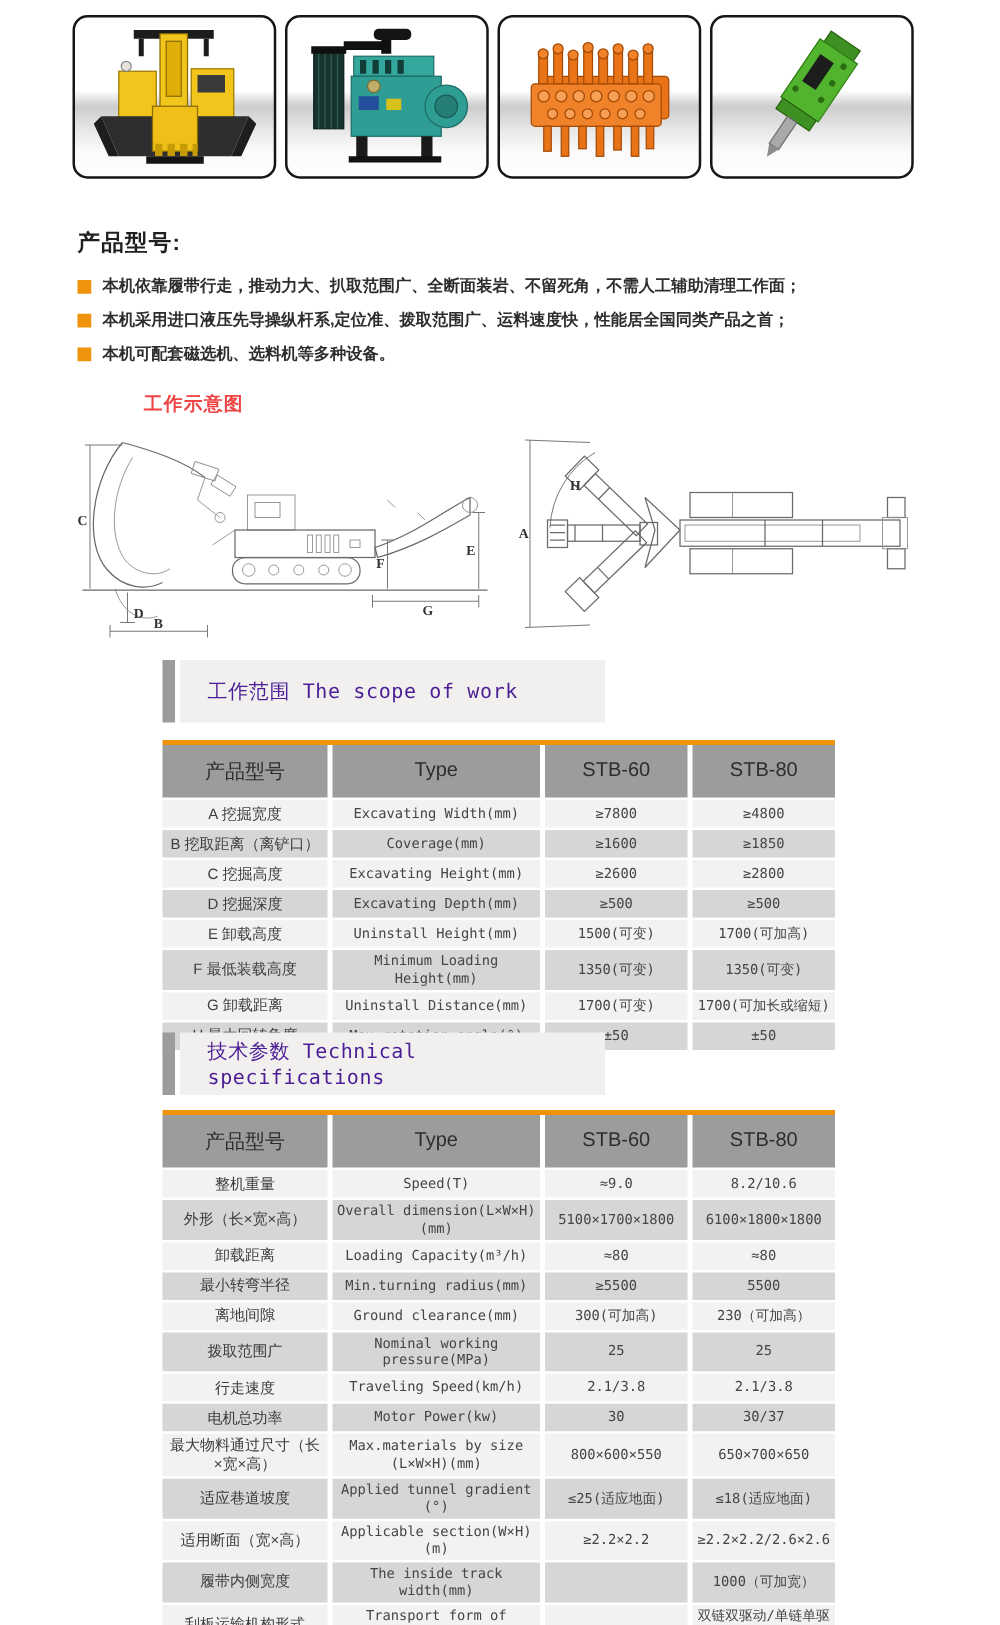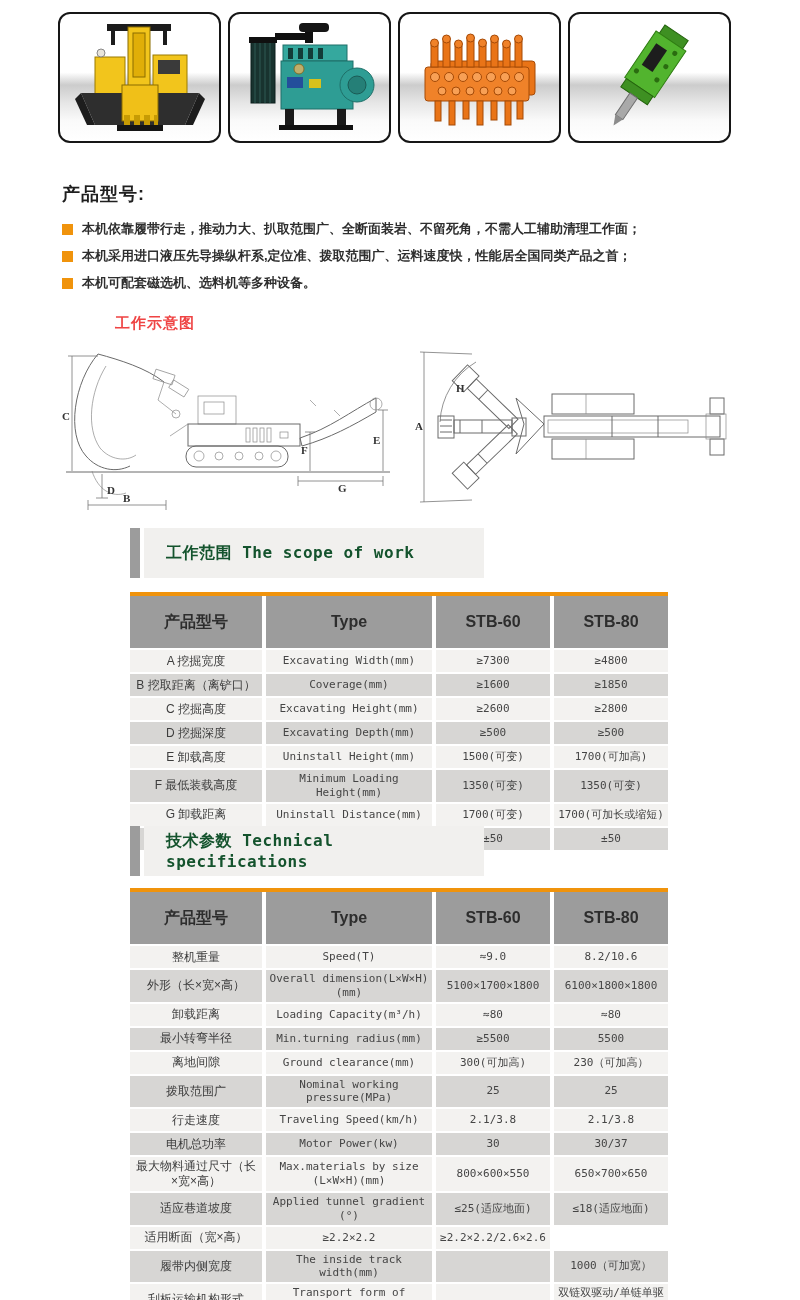--- a/index.html
+++ b/index.html
@@ -24,32 +24,32 @@
   .diagrams{position:absolute;top:340px;left:58px;width:692px;height:180px;display:flex;gap:16px;}
   .diagrams svg{flex:none;}
   .sketch{stroke:#6a6a6a;stroke-width:1;fill:none;}
   .sketch-thin{stroke:#8a8a8a;stroke-width:0.7;fill:none;}
   .dim{stroke:#777;stroke-width:0.8;fill:none;}
   .dim-label{font-family:"Liberation Serif",serif;font-size:11px;font-weight:bold;fill:#333;}
   
   .section-header{position:absolute;left:130px;display:flex;height:50px;}
   .sh-bar{width:10px;background:#9C9C9C;margin-right:4px;}
   .sh-box{background:#F1F0EE;width:318px;display:flex;align-items:center;padding-left:22px;}
-  .sh-title{font-family:"DejaVu Sans Mono","Liberation Mono",monospace;font-size:16px;font-weight:bold;color:#14532d;letter-spacing:0.5px;}
+  .sh-title{font-family:"DejaVu Sans Mono","Liberation Mono",monospace;font-size:16px;font-weight:normal;color:#4c1d95;letter-spacing:0.5px;}
   #scope-header{top:528px;}
   #spec-header{top:826px;justify-content:center;}
   
   .spec-table{position:absolute;left:130px;width:538px;}
   #scope-table{top:592px;}
   #spec-table{top:888px;}
   .t-orange{height:4px;background:#F0930C;}
   .t-head,.tr{display:grid;grid-template-columns:132px 166px 114px 114px;column-gap:4px;}
   .th{
-    background:#9C9C9C;height:52px;display:flex;align-items:center;justify-content:center;
-    font-size:16px;font-weight:bold;color:#2d2d2d;
+    background:#9C9C9C;height:42px;display:flex;align-items:center;justify-content:center;
+    font-size:16px;font-weight:normal;color:#2d2d2d;
   }
   .tr{margin-top:2px;}
   .td{
     min-height:22px;display:flex;align-items:center;justify-content:center;text-align:center;
     padding:2px 3px;box-sizing:border-box;line-height:1.25;
   }
   .tr.odd  .td{background:#F3F2F0;}
   .tr.even .td{background:#D7D6D4;}
   .td.c0{font-size:12px;color:#3d3d3d;}
   .td.c1,.td.c2,.td.c3{font-family:"DejaVu Sans Mono","Liberation Mono",monospace;font-size:11px;color:#454545;}
@@ -323,21 +323,21 @@
   <div class="t-head">
       <div class="th">产品型号</div>
       <div class="th">Type</div>
       <div class="th">STB-60</div>
       <div class="th">STB-80</div>
     </div>
   <div class="t-body">
       <div class="tr odd">
         <div class="td c0">A 挖掘宽度</div>
         <div class="td c1">Excavating Width(mm)</div>
-        <div class="td c2">≥7300</div>
+        <div class="td c2">≥7800</div>
         <div class="td c3">≥4800</div>
       </div>
       <div class="tr even">
         <div class="td c0">B 挖取距离（离铲口）</div>
         <div class="td c1">Coverage(mm)</div>
         <div class="td c2">≥1600</div>
         <div class="td c3">≥1850</div>
       </div>
       <div class="tr odd">
         <div class="td c0">C 挖掘高度</div>
@@ -449,20 +449,21 @@
         <div class="td c3">650×700×650</div>
       </div>
       <div class="tr even">
         <div class="td c0">适应巷道坡度</div>
         <div class="td c1">Applied tunnel gradient (°)</div>
         <div class="td c2">≤25(适应地面)</div>
         <div class="td c3">≤18(适应地面)</div>
       </div>
       <div class="tr odd">
         <div class="td c0">适用断面（宽×高）</div>
+        <div class="td c1">Applicable section(W×H)(m)</div>
         <div class="td c2">≥2.2×2.2</div>
         <div class="td c3">≥2.2×2.2/2.6×2.6</div>
       </div>
       <div class="tr even">
         <div class="td c0">履带内侧宽度</div>
         <div class="td c1">The inside track width(mm)</div>
         <div class="td c2"></div>
         <div class="td c3">1000（可加宽）</div>
       </div>
       <div class="tr odd">

